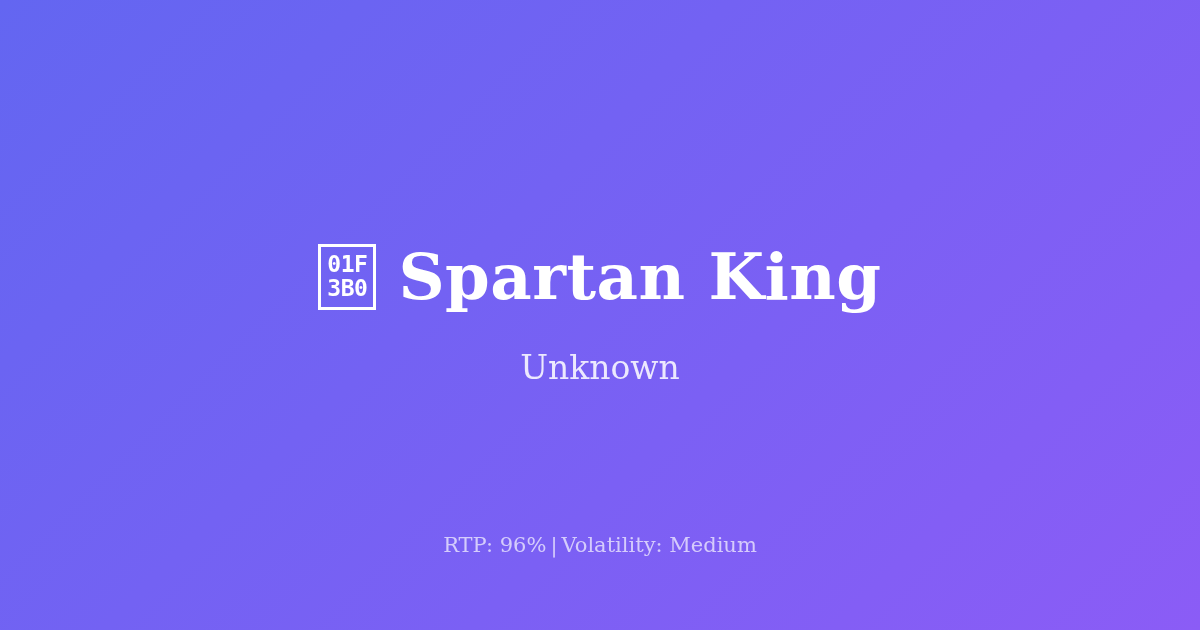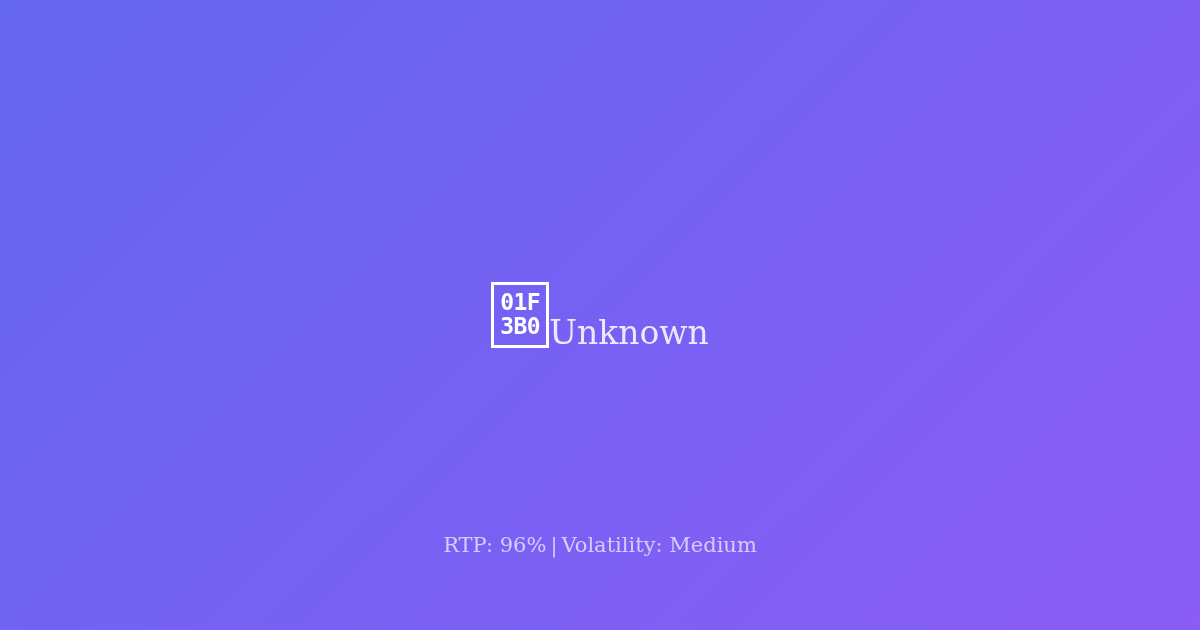--- a/index.html
+++ b/index.html
@@ -24,21 +24,21 @@
     display: flex;
     flex-direction: column;
     align-items: center;
     justify-content: center;
     overflow: hidden;
   }
 
   
   .hero {
     display: flex;
-    flex-direction: row;
+    flex-direction: column;
     align-items: center;
     justify-content: center;
     width: 100%;
     padding: 0 60px;
   }
 
   .title-row {
     display: flex;
     align-items: center;
     justify-content: center;
@@ -107,20 +107,21 @@
 
 <div class="og-card">
 
   <div class="hero">
 
     <div class="title-row">
       <span class="tofu">
         <span>01F</span>
         <span>3B0</span>
       </span>
+      <h1 class="title-text">Spartan King</h1>
     </div>
 
     <div class="subtitle">Unknown</div>
 
   </div>
 
   <div class="meta">
     <span>RTP: 96%</span><span class="meta-sep">|</span><span>Volatility: Medium</span>
   </div>
 

